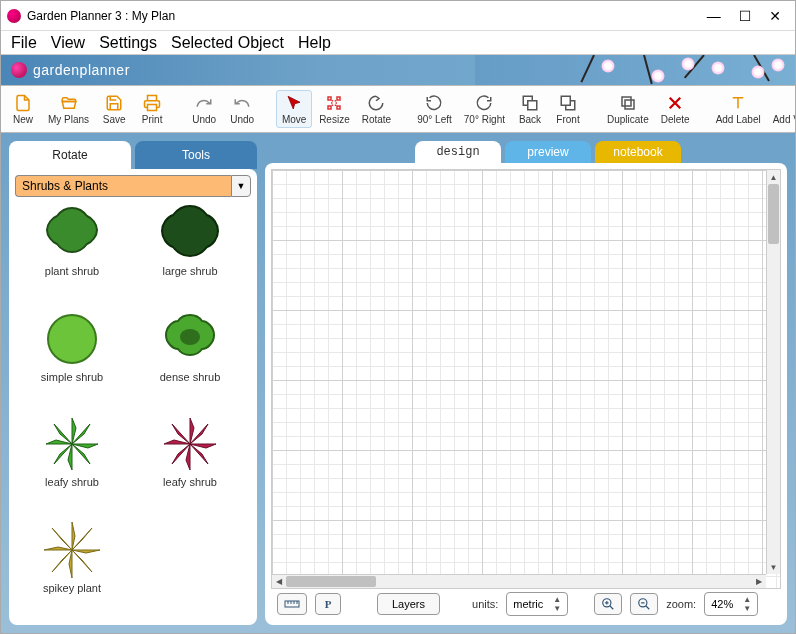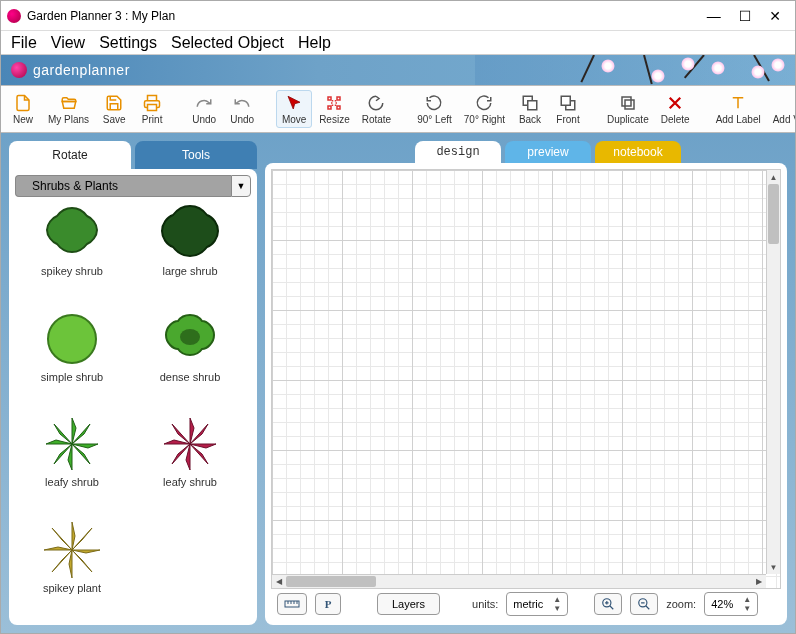--- a/index.html
+++ b/index.html
@@ -33,21 +33,21 @@
 
 .workspace { position:relative; height:calc(634px - 30px - 24px - 30px - 48px - 2px); background:linear-gradient(#6ea2c8,#9bbfd8); display:flex; padding:8px; gap:8px; }
 
 .left-panel { width:248px; display:flex; flex-direction:column; }
 .side-tabs { display:flex; height:28px; gap:4px; }
 .side-tab { flex:1; border-radius:8px 8px 0 0; display:flex; align-items:center; justify-content:center; font-size:12px; }
 .side-tab.active { background:#fff; color:#222; }
 .side-tab.inactive { background:#3f7fb3; color:#fff; }
 .side-body { flex:1; background:#fff; border-radius:0 8px 8px 8px; padding:6px; display:flex; flex-direction:column; overflow:hidden; }
 .category-bar { display:flex; margin-bottom:6px; }
-.category-select { flex:1; border:1px solid #888; border-right:none; border-radius:4px 0 0 4px; padding:3px 16px; font-size:12px; background:#a3a3a3; }
+.category-select { flex:1; border:1px solid #888; border-right:none; border-radius:4px 0 0 4px; padding:3px 6px; font-size:12px; background:#fdba74; }
 .category-drop { width:20px; border:1px solid #888; border-radius:0 4px 4px 0; display:flex; align-items:center; justify-content:center; font-size:9px; background:#f4f4f4; }
 .obj-grid { flex:1; overflow-y:auto; display:grid; grid-template-columns:1fr 1fr; gap:6px 4px; padding-right:4px; }
 .obj-item { display:flex; flex-direction:column; align-items:center; gap:2px; }
 .obj-thumb { width:60px; height:60px; display:flex; align-items:center; justify-content:center; }
 .obj-label { font-size:11px; color:#333; text-align:center; }
 
 .right-panel { flex:1; display:flex; flex-direction:column; overflow:hidden; }
 .canvas-tabs { display:flex; height:22px; gap:4px; padding-left:150px; }
 .ctab { width:86px; border-radius:8px 8px 0 0; display:flex; align-items:center; justify-content:center; font-size:12px; }
 .ctab.design { background:#fff; color:#333;font-family:Liberation Mono, monospace; }
@@ -305,21 +305,21 @@
         <div class="category-drop">▼</div>
       </div>
       <div class="obj-grid">
 
         <div class="obj-item">
           <div class="obj-thumb">
             <svg viewBox="0 0 60 60">
                 <path d="M30 5c8 0 12 4 15 8 5 2 10 8 10 14s-5 12-10 14c-3 4-7 8-15 8s-12-4-15-8c-5-2-10-8-10-14s5-12 10-14c3-4 7-8 15-8z" fill="#3a8b2c" stroke="#1e4d15" stroke-width="2"></path>
               </svg>
           </div>
-          <div class="obj-label">spikey shrub</div>
+          <div class="obj-label">plant shrub</div>
         </div>
 
         <div class="obj-item">
           <div class="obj-thumb">
             <svg viewBox="0 0 60 60">
                 <path d="M30 3c9 0 14 5 17 9 6 2 11 9 11 16s-5 14-11 16c-3 4-8 9-17 9s-14-5-17-9c-6-2-11-9-11-16s5-14 11-16c3-4 8-9 17-9z" fill="#1d4d1a" stroke="#0b2a09" stroke-width="2"></path>
               </svg>
           </div>
           <div class="obj-label">large shrub</div>
         </div>

